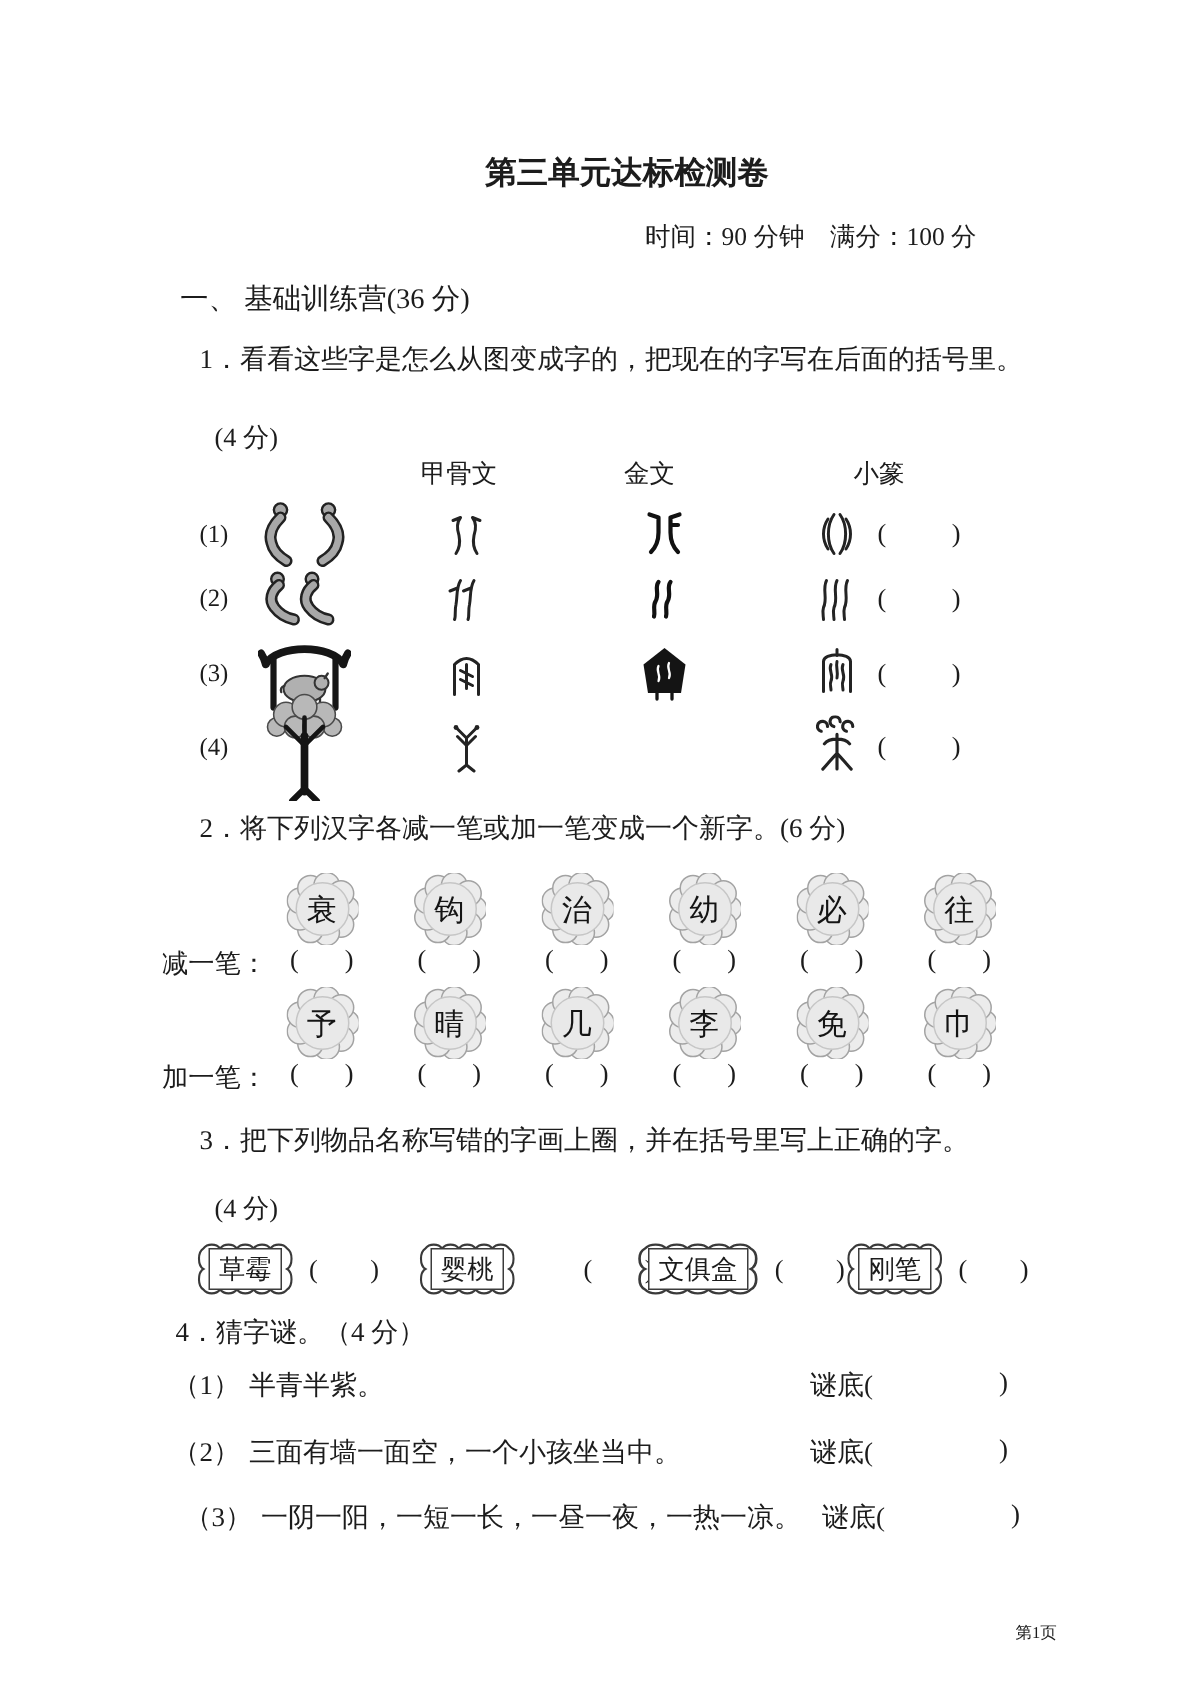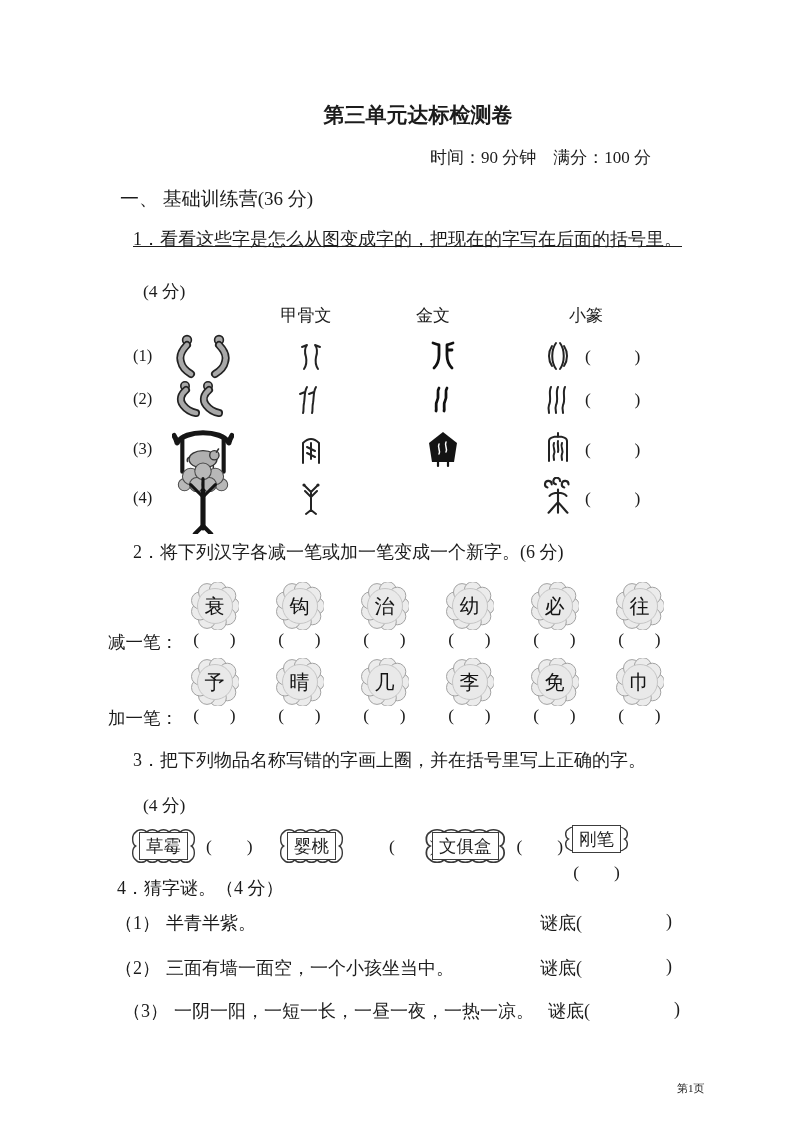--- a/index.html
+++ b/index.html
@@ -6,21 +6,21 @@
   .page{
     position:relative;width:793px;height:1122px;margin:0 auto;background:#ffffff;
     font-family:"Liberation Serif","DejaVu Serif",serif;color:#1c1c1c;overflow:hidden;
   }
   .abs{position:absolute;}
   .pre{white-space:pre;}
   .title{top:101px;left:418px;transform:translateX(-50%);font-size:21px;font-weight:700;white-space:nowrap;}
   .meta{top:146px;left:430px;font-size:17px;white-space:pre;}
   .sec{top:186px;left:120px;font-size:19px;}
   .prompt{font-size:18px;white-space:pre;}
-  .q1p{top:227px;left:133px;text-decoration:underline;}
+  .q1p{top:227px;left:133px;}
   .score{font-size:17.5px;}
   .q1s{top:279px;left:143px;}
   
   .hdrrow{top:304px;left:133px;width:547px;height:24px;font-size:17px;}
   .hdr{position:absolute;transform:translateX(-50%);white-space:nowrap;}
   .h-oracle{left:173px;} .h-bronze{left:300px;} .h-seal{left:453px;}
   .trow{left:133px;width:555px;}
   .r1{top:331px;height:50px;} .r2{top:376px;height:46px;}
   .r3{top:420px;height:58px;} .r4{top:461px;height:74px;}
   .cell{position:absolute;top:50%;transform:translateY(-50%);display:flex;justify-content:center;align-items:center;}
@@ -39,21 +39,21 @@
   .badge{position:relative;width:48px;height:48px;}
   .badge svg{position:absolute;inset:0;}
   .bchar{position:absolute;inset:0;display:flex;align-items:center;justify-content:center;font-size:20px;color:#141414;}
   .pcell{width:85px;text-align:center;font-size:17.5px;white-space:pre;}
   .plab{position:absolute;left:0;top:1px;font-size:17.5px;white-space:nowrap;z-index:1;}
   
   .q3p{top:748px;left:133px;}
   .q3s{top:793px;left:143px;}
   .q3row{top:825px;left:130px;width:563px;height:42px;}
   .q3item{position:absolute;top:0;height:42px;display:flex;align-items:center;gap:9px;}
-  .i1{left:0;} .i2{left:148px;gap:44px;} .i3{left:293px;} .i4{left:433px;flex-direction:column;}
+  .i1{left:0;} .i2{left:148px;gap:44px;} .i3{left:293px;} .i4{left:433px;}
   .wbox{position:relative;height:38px;display:flex;align-items:center;justify-content:flex-start;padding:0 9px;}
   .wbox .wsvg{position:absolute;inset:0;width:100%;height:100%;}
   .wlabel{position:relative;border:1.4px solid #3c3c3c;padding:1px 6px;font-size:17.5px;white-space:nowrap;background:#fff;}
   .q3blank{font-size:17.5px;white-space:pre;}
   
   .q4p{top:876px;left:117px;}
   .q4l{left:115px;width:557px;display:flex;align-items:baseline;font-size:18px;}
   .l1{top:911px;} .l2{top:956px;} .l3{top:999px;padding-left:8px;}
   .q4num{margin-right:6px;white-space:nowrap;}
   .q4riddle{white-space:nowrap;}

